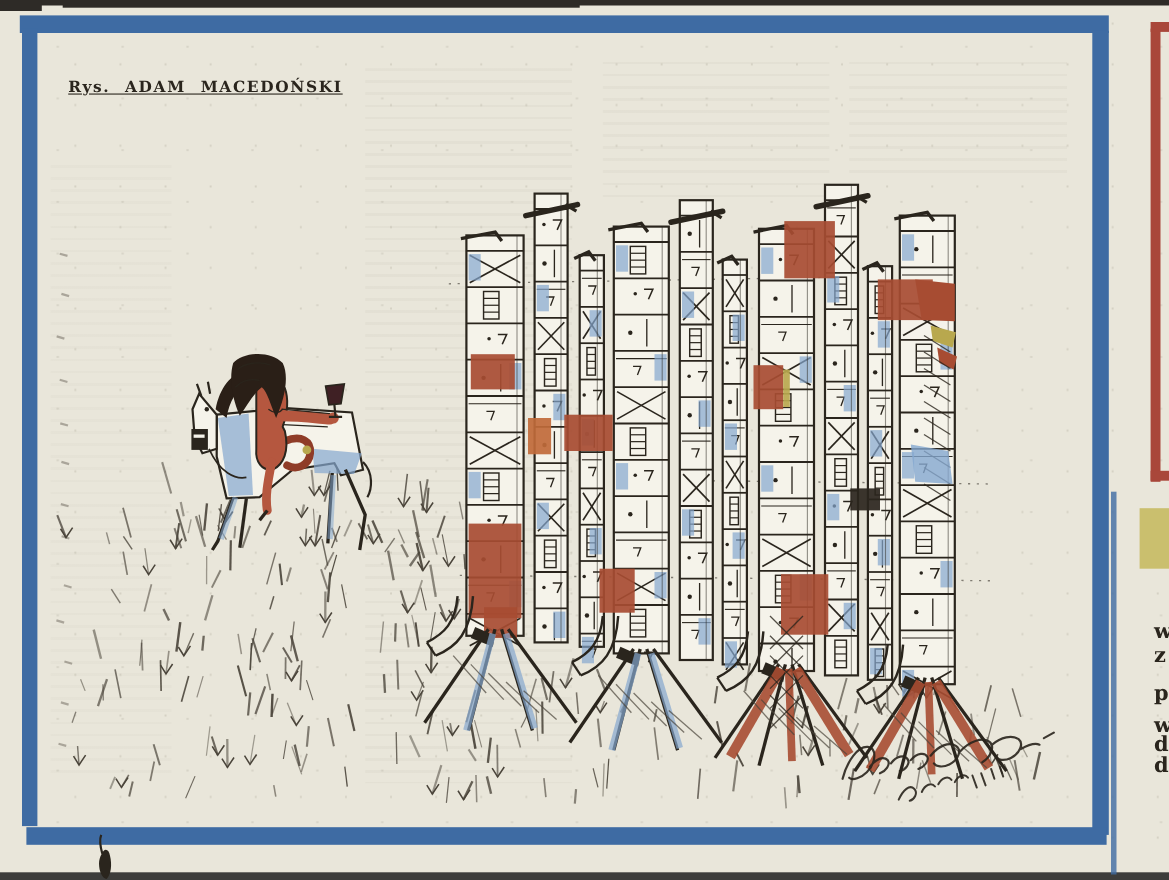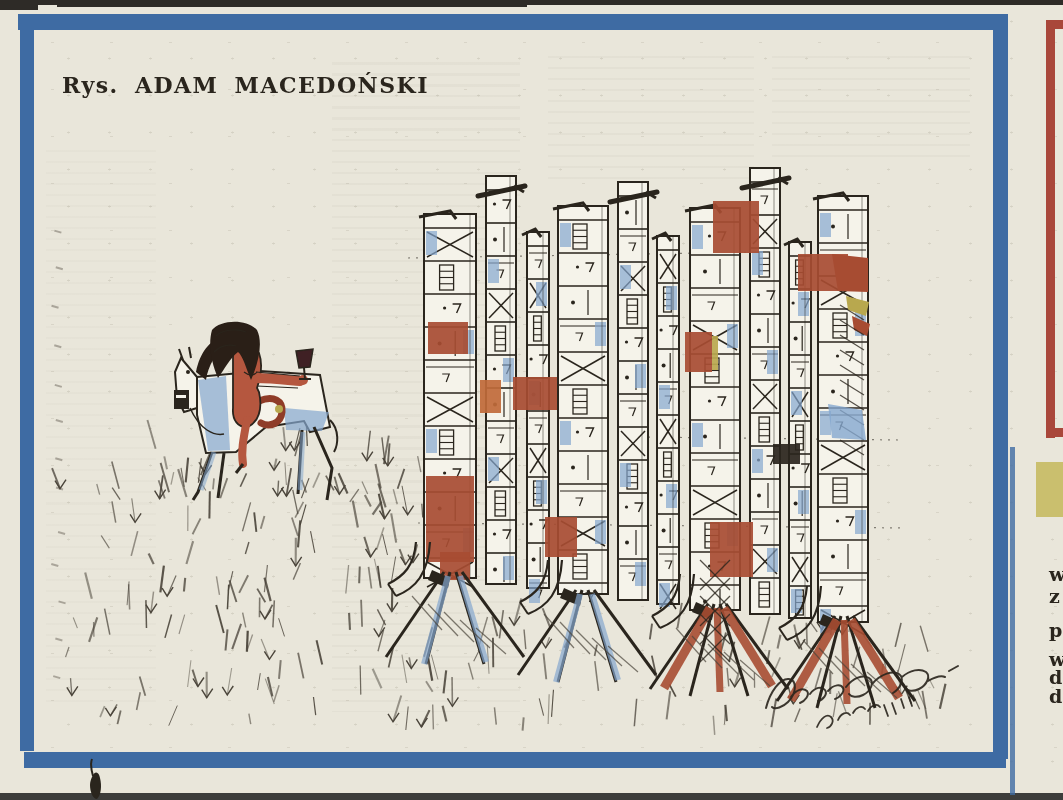--- a/index.html
+++ b/index.html
@@ -22,22 +22,23 @@
   }
   svg{position:absolute;left:0;top:0;}
   .ghost{position:absolute; pointer-events:none; opacity:.55;
     background:repeating-linear-gradient(180deg, rgba(110,104,88,.085) 0 2.5px, transparent 2.5px 11px);}
   .g1{left:332px;top:62px;width:188px;height:650px;}
   .g2{left:548px;top:56px;width:206px;height:128px;}
   .g3{left:772px;top:56px;width:198px;height:108px;}
   .g4{left:46px;top:150px;width:110px;height:560px;opacity:.35;}
   .caption{
     position:absolute; left:62px; top:72px; z-index:5;
-    font-weight:bold; font-size:22px; letter-spacing:1.5px; word-spacing:7px;
+    font-weight:bold; font-size:14px; letter-spacing:1.5px; word-spacing:7px;
     color:var(--ink);
+    text-decoration:underline;
   }
   .margin-letters{position:absolute; left:1049px; top:0; z-index:5; width:20px;}
   .margin-letters span{
     position:absolute; left:0; display:block;
     font-weight:bold; font-size:19px; color:var(--ink); line-height:19px;
   }
   .ml0{top:565px;} .ml1{top:587px;} .ml2{top:621px;}
   .ml3{top:650px;} .ml4{top:668px;} .ml5{top:687px;}
   
   .ink{stroke:var(--ink);fill:none}

